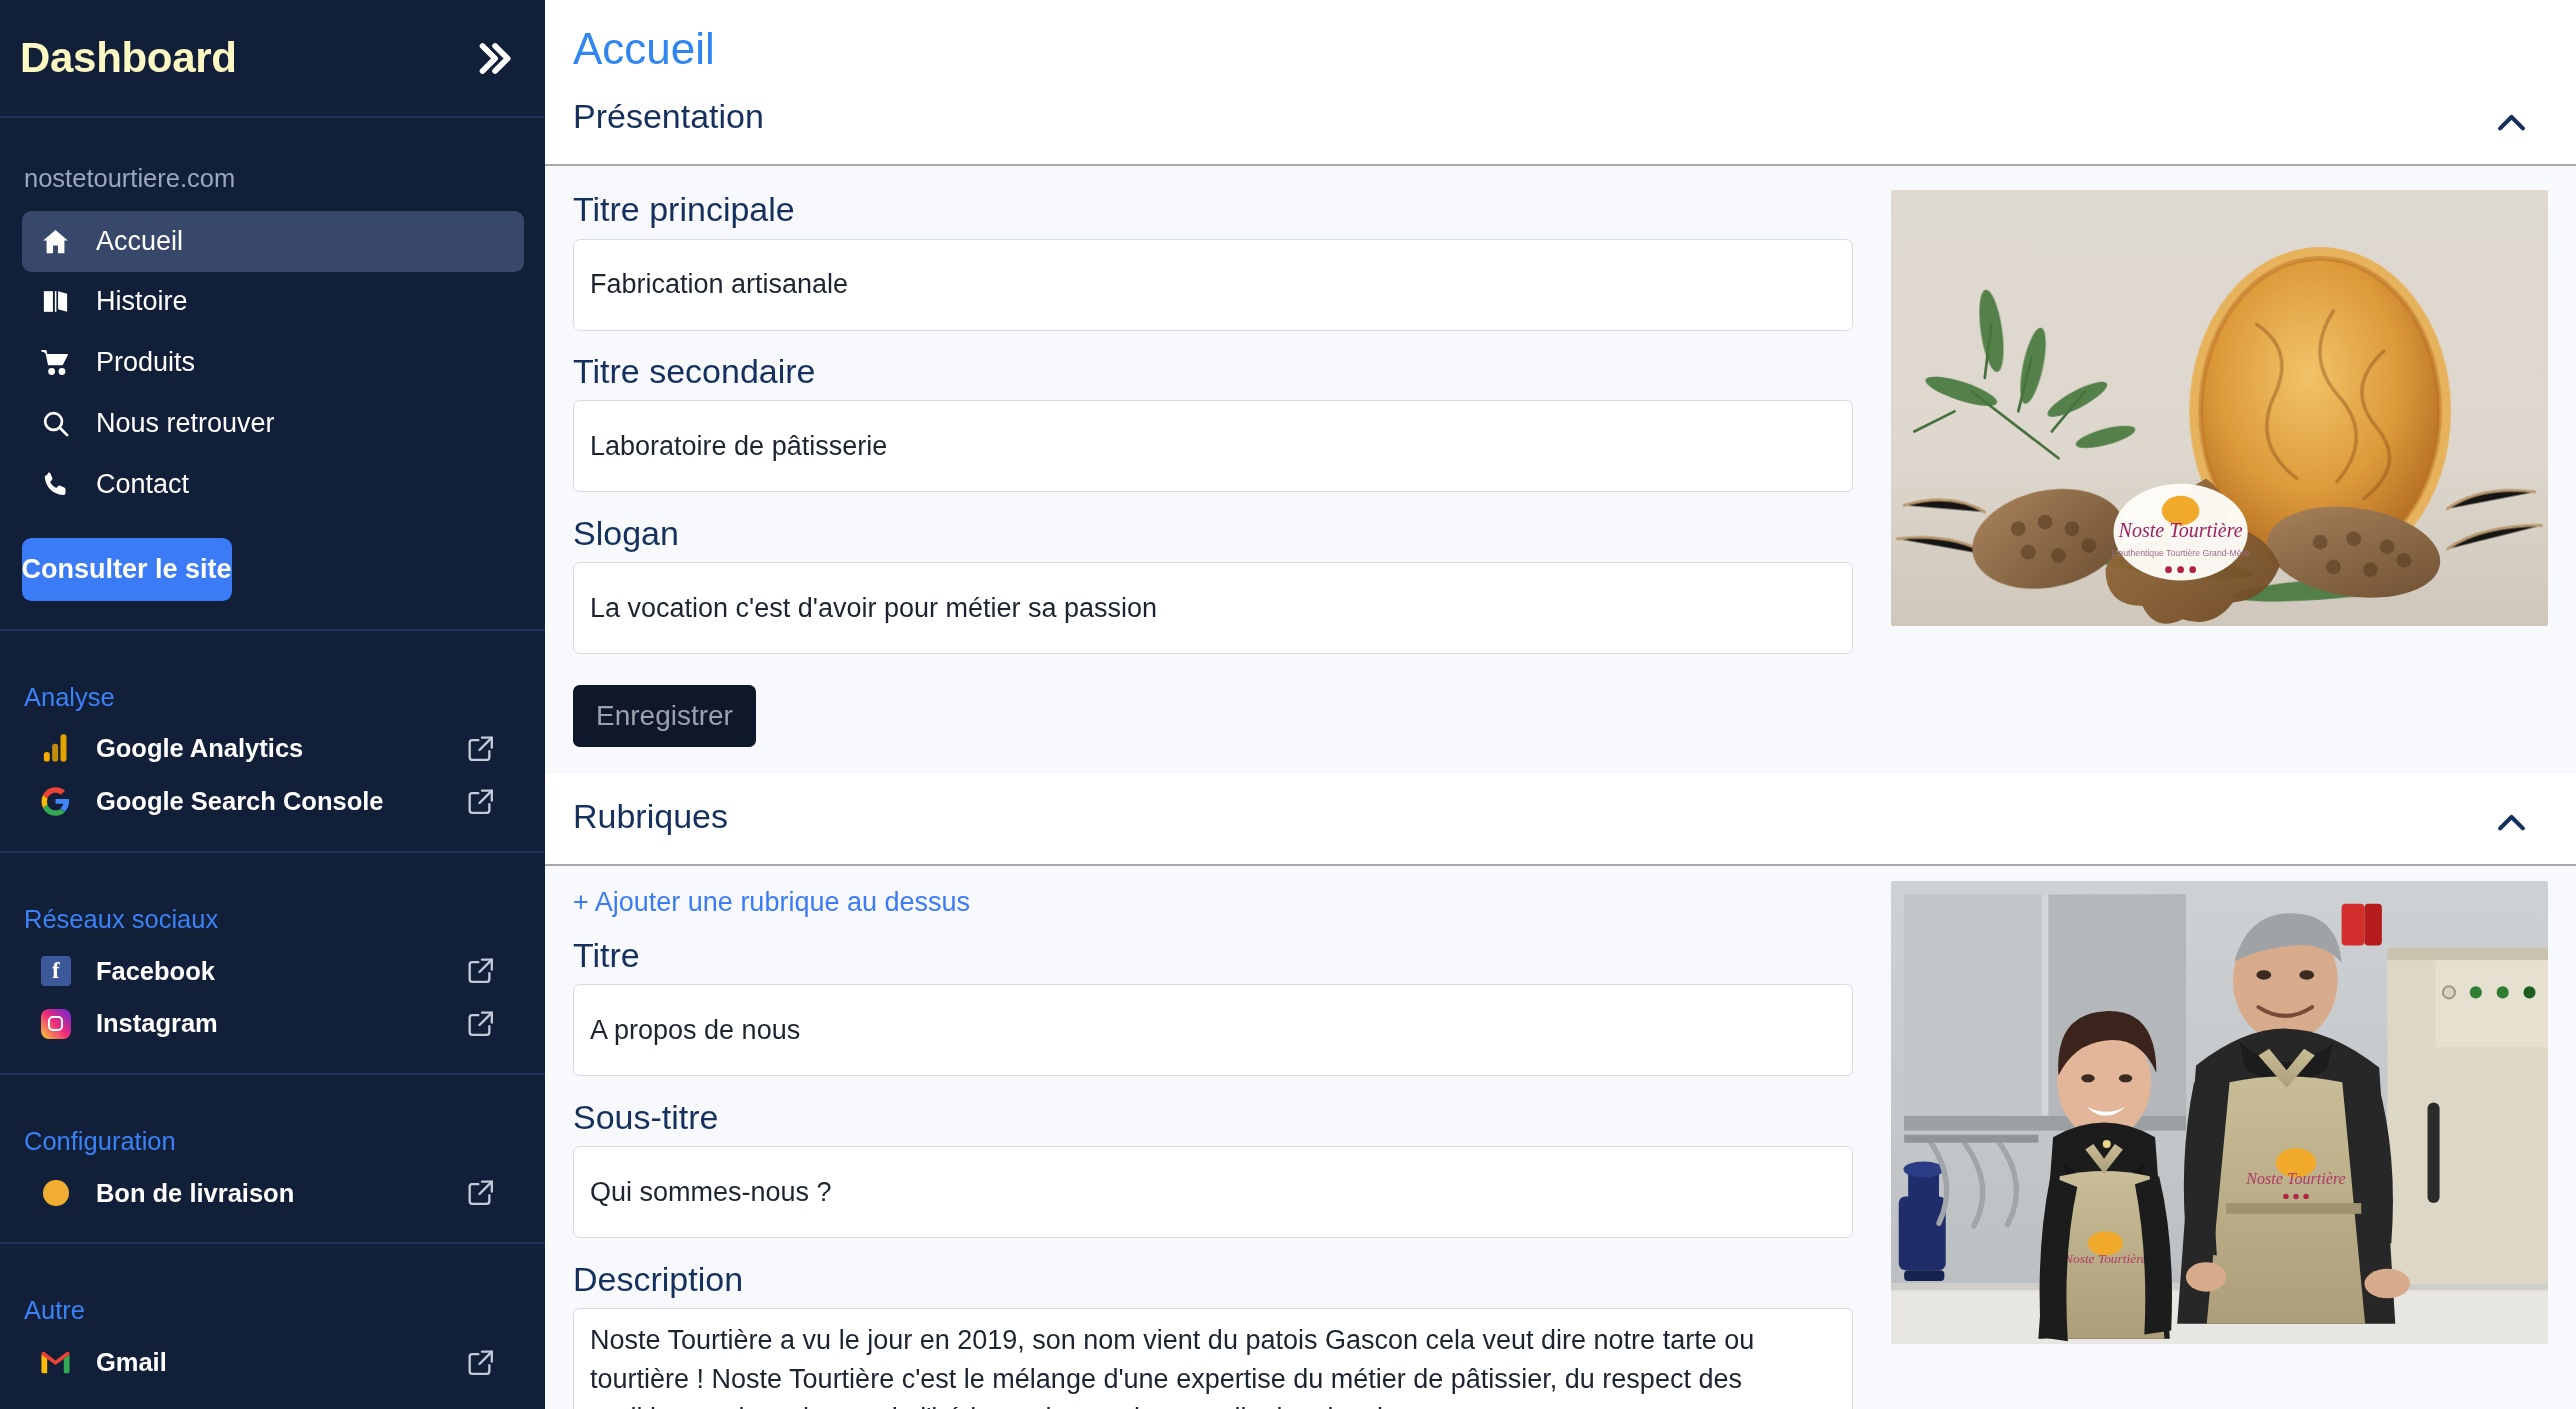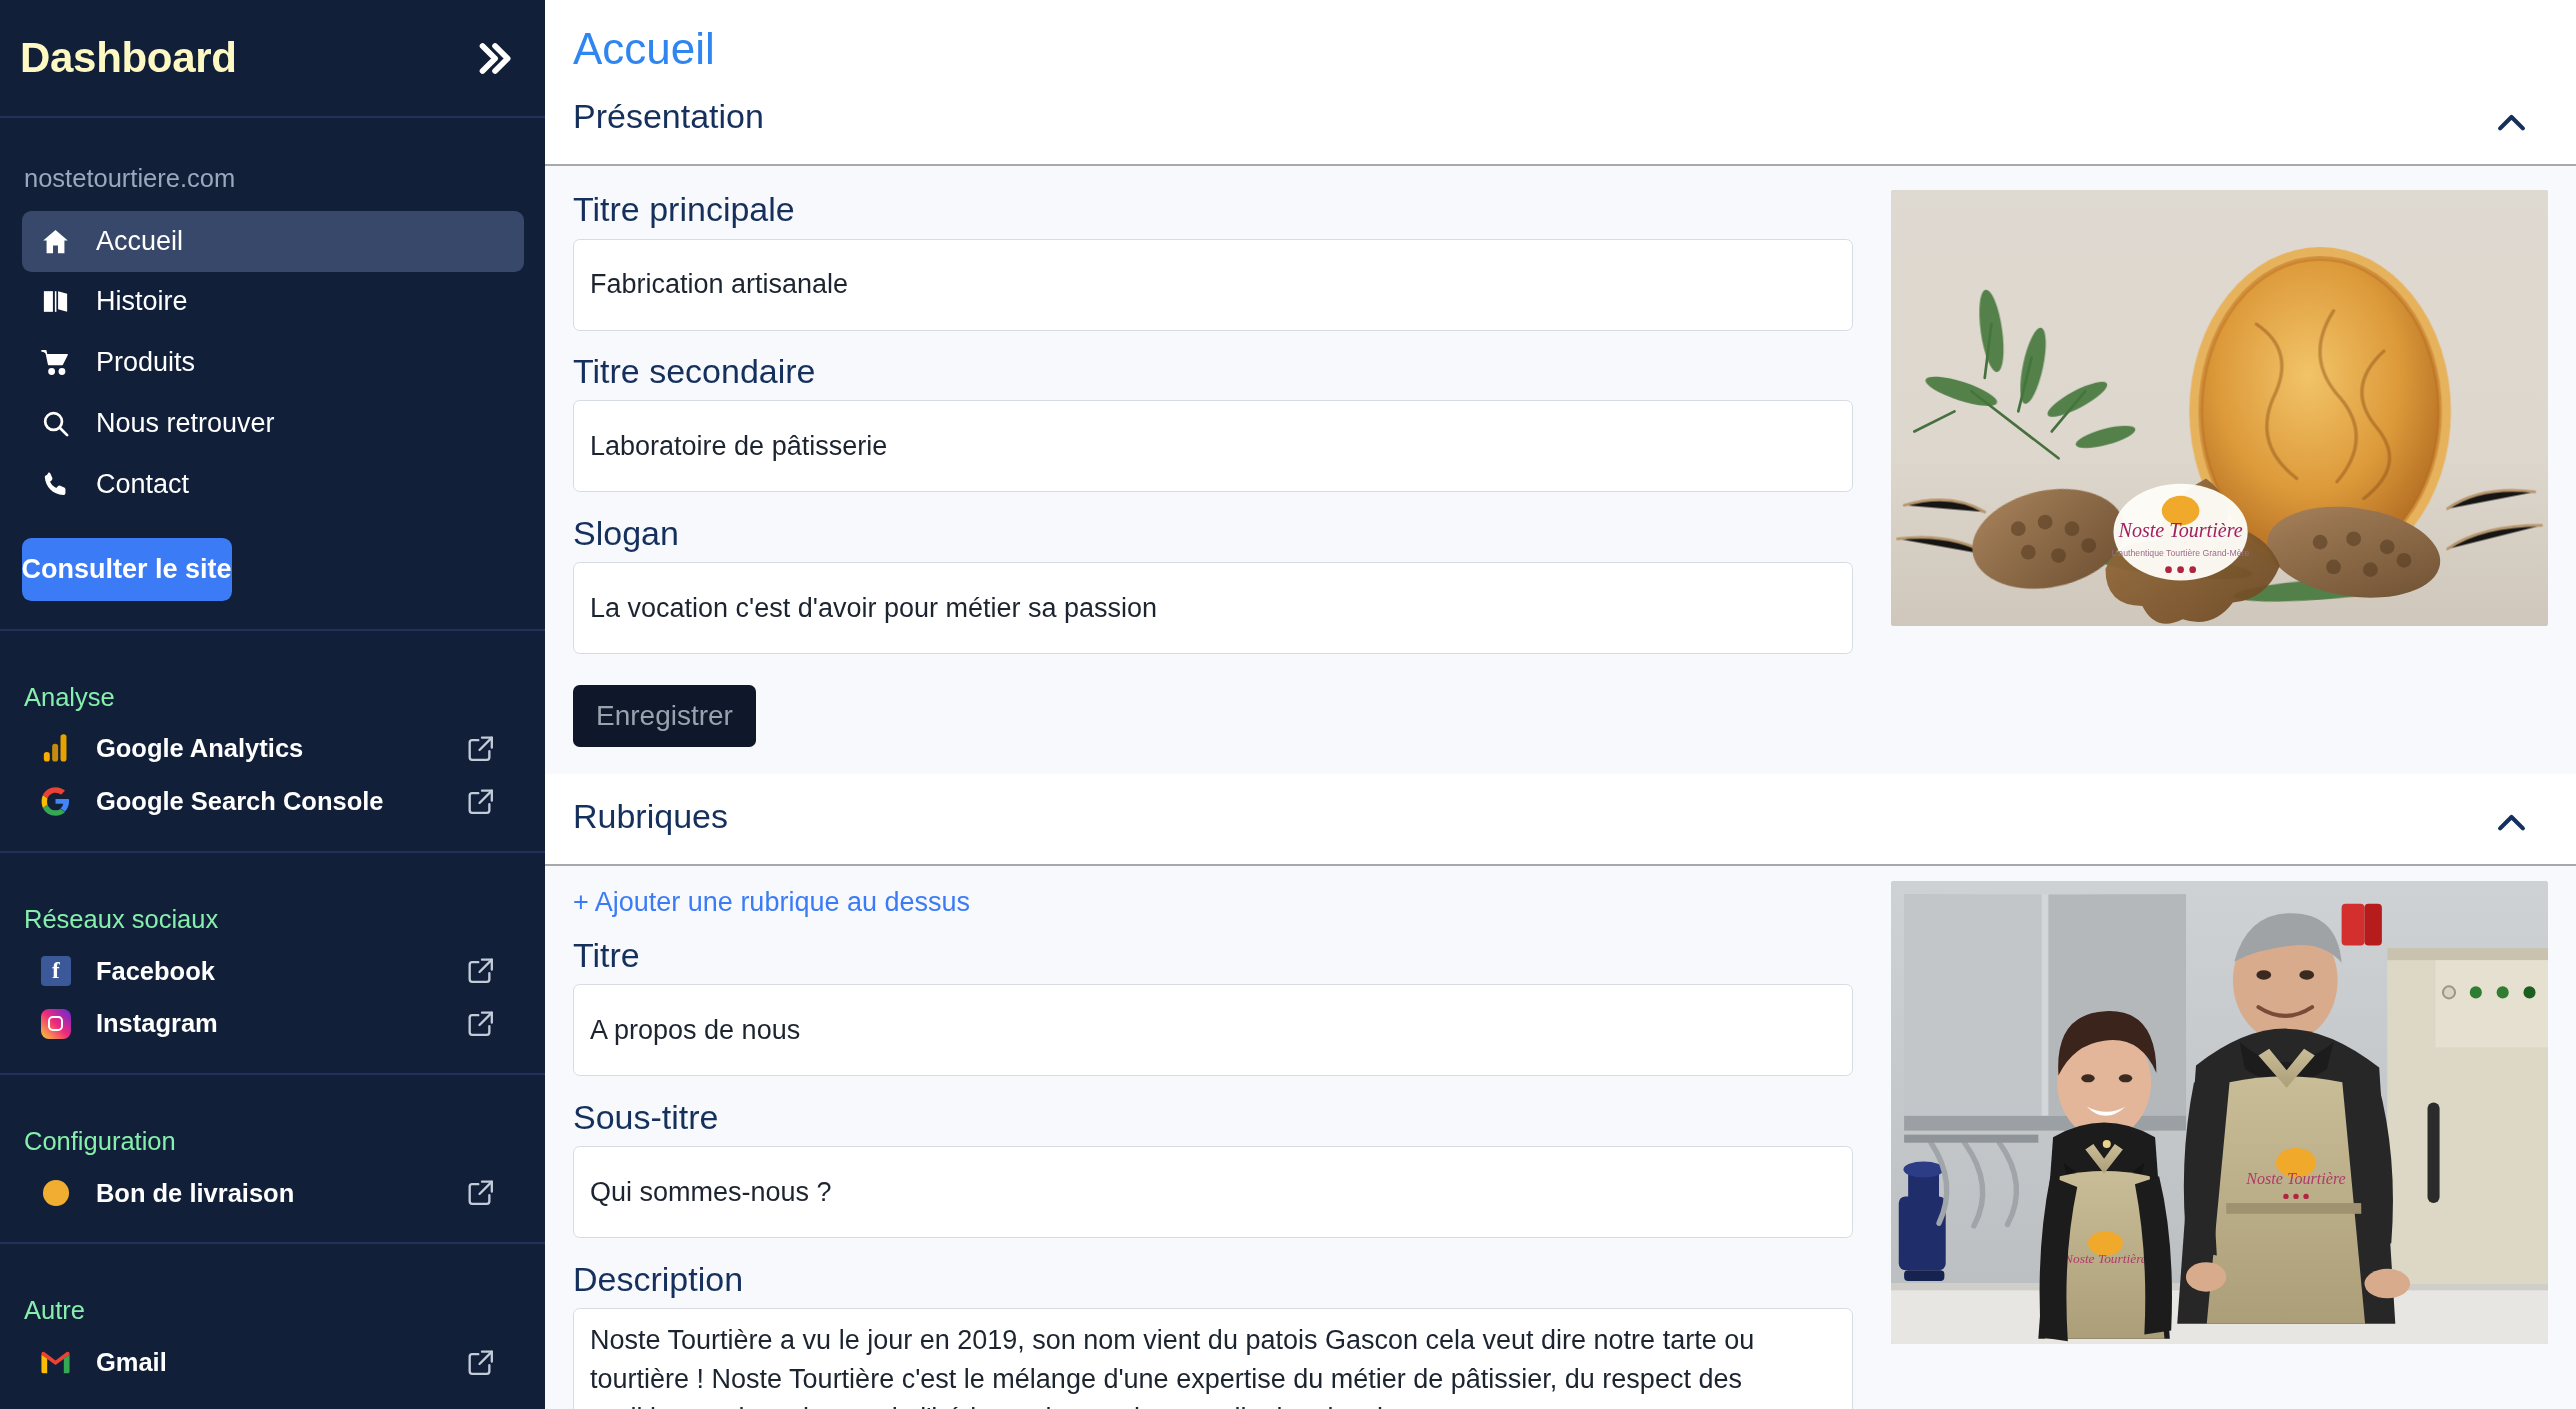--- a/index.html
+++ b/index.html
@@ -55,21 +55,21 @@
   .sb-section:last-child{border-bottom:none}
 
   .sb-domain{
     font-size:25.5px;
     color:#9aa7bd;
     padding:9.4px 24px 17.4px 24px;
     white-space:nowrap;
   }
   .sb-group-label{
     font-size:25.5px;
-    color:#86efac;
+    color:#3b82f6;
     padding:14.8px 24px 10.7px 24px;
     white-space:nowrap;
   }
 
   .sb-item{
     display:flex;
     align-items:center;
     gap:23px;
     margin:0 21.5px;
     padding:13.4px 17.4px;

